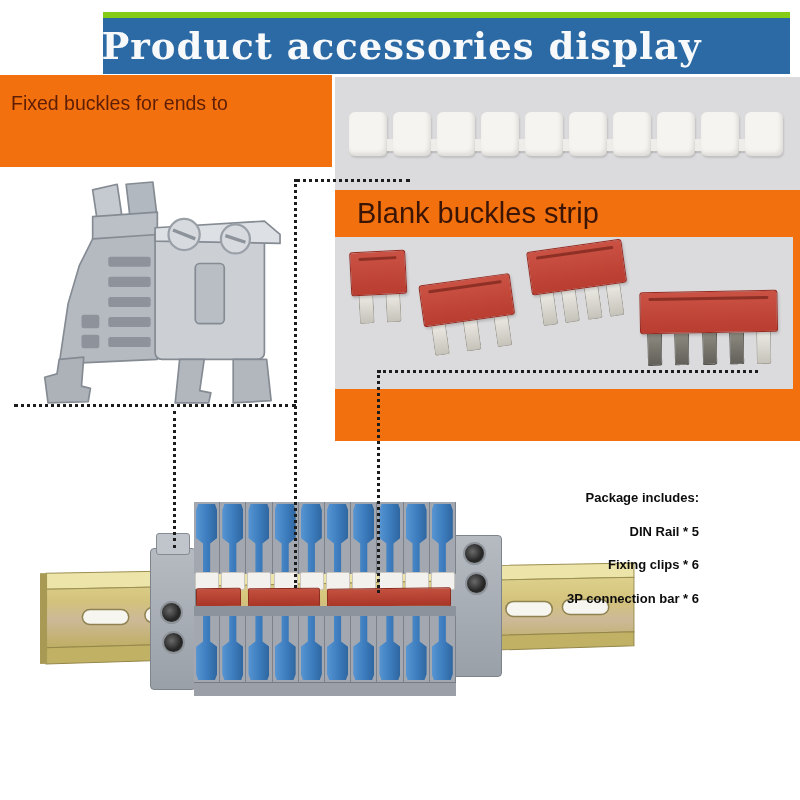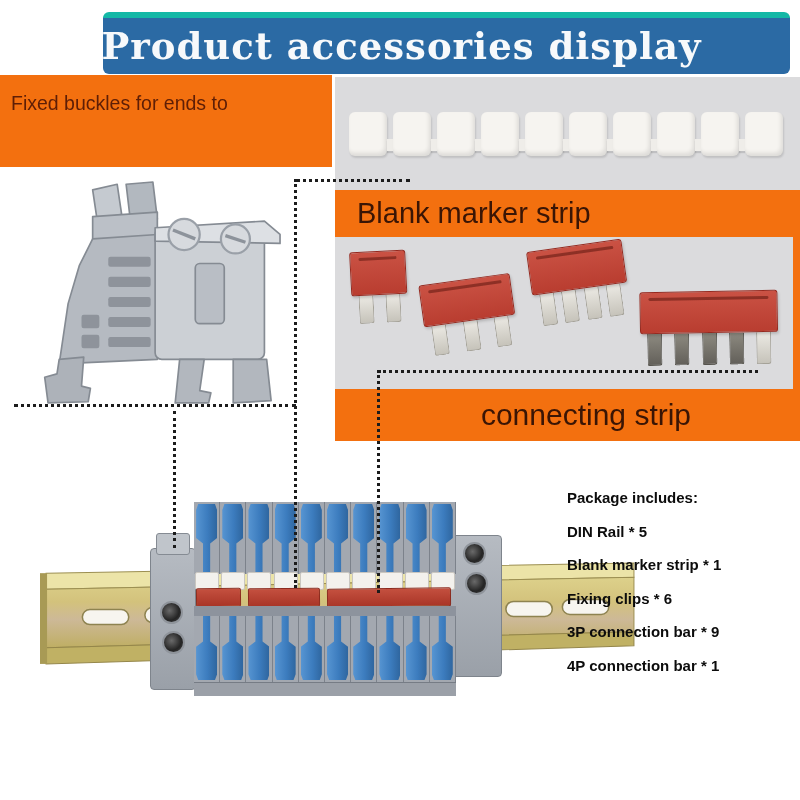--- a/index.html
+++ b/index.html
@@ -1,22 +1,22 @@
 <!DOCTYPE html>
 <html><head>
 <meta charset="utf-8">
 <style>
   html,body{margin:0;padding:0;background:#ffffff;}
   .stage{position:relative;width:800px;height:800px;background:#fff;overflow:hidden;
          font-family:"Liberation Sans",sans-serif;}
 
   
   .banner{position:absolute;left:103px;top:12px;width:687px;height:56px;
-          background:#2b6aa4;border-top:6px solid #14b8a6;
-          display:flex;align-items:center;justify-content:center;border-radius:6px;}
+          background:#2b6aa4;border-top:6px solid #84cc16;
+          display:flex;align-items:center;justify-content:center;}
   .banner span{font-family:"DejaVu Serif",serif;font-weight:bold;font-size:37px;
                color:#f7f9fb;letter-spacing:1px;transform:translateX(-45px);}
 
   
   .note{position:absolute;left:0;top:75px;width:332px;height:92px;background:#f3700f;
         color:#5e1e06;font-size:19.5px;padding:10px 6px 0 11px;box-sizing:border-box;}
   .note div{line-height:37px;white-space:nowrap;}
 
   
   .panel-marker{position:absolute;left:335px;top:77px;width:465px;height:113px;background:#dbdbdd;}
@@ -70,21 +70,21 @@
   .wtabs{position:absolute;left:1px;top:72px;width:260px;height:18px;display:flex;gap:2.2px;}
   .wtab{flex:1;background:#f3f1ed;border:1px solid #c9c6c0;border-radius:2px;box-sizing:border-box;}
   .redbar{position:absolute;top:88px;height:17px;background:linear-gradient(#c4503f,#a93527);
           border:1px solid #8c2a1e;border-radius:2px;transform:rotate(-.6deg);}
   .divider{position:absolute;left:0;top:106px;width:262px;height:10px;background:#8d939d;}
   .baseplate{position:absolute;left:0;top:182px;width:262px;height:13px;background:#9ba0a8;
              border-top:1px solid #767c85;}
 
   
   .package{position:absolute;left:567px;top:481px;z-index:10;color:#0c0c0c;
-           font-weight:bold;font-size:15px;}
+           font-weight:bold;font-size:13px;text-align:right;}
   .package .row{line-height:33.5px;white-space:nowrap;}
 </style>
 </head>
 <body>
 
 <div class="stage">
 
   <div class="banner">
     <span>Product accessories display</span>
   </div>
@@ -148,24 +148,21 @@
         <div class="jpins" style="height: 34px;">
           <div class="pin dark" style="height: 31px;"></div>
           <div class="pin dark" style="height: 31px;"></div>
           <div class="pin dark" style="height: 31px;"></div>
           <div class="pin dark" style="height: 31px;"></div>
           <div class="pin" style="height: 31px;"></div>
         </div>
       </div>
     </div>
   <div class="label-bar bar-marker">
-    <span>Blank marker strip</span>
-  </div>
-  <div class="label-bar bar-connect">
-    <span>connecting strip</span>
+    <span>Blank buckles strip</span>
   </div>
 
   <div class="clamp-photo">
     <svg width="284" height="232" viewBox="0 0 250 208">
       <g stroke="#858b93" stroke-width="1.5" stroke-linejoin="round">
         <polygon points="70,16 92,11 96,38 74,43" fill="#c5cad0"></polygon>
         <polygon points="100,11 124,9 128,42 104,45" fill="#b2b8bf"></polygon>
         <polygon points="70,40 128,36 128,60 70,64" fill="#bbc0c7"></polygon>
         <polygon points="70,60 128,56 128,168 40,172 48,118 58,84" fill="#b5bac1"></polygon>
         <polygon points="40,168 62,166 60,192 68,194 66,206 30,207 27,184 38,181" fill="#adb2b9"></polygon>
@@ -312,19 +309,17 @@
             <div class="lever down"></div>
           </div>
         </div>
         <div class="baseplate"></div>
       </div>
   </div>
 
   <div class="package">
     <div class="row">Package includes:</div>
     <div class="row">DIN Rail * 5</div>
-    <div class="row">Blank marker strip * 1</div>
     <div class="row">Fixing clips * 6</div>
-    <div class="row">3P connection bar * 9</div>
-    <div class="row">4P connection bar * 1</div>
+    <div class="row">3P connection bar * 6</div>
   </div>
 
 </div>
 
 </body></html>

